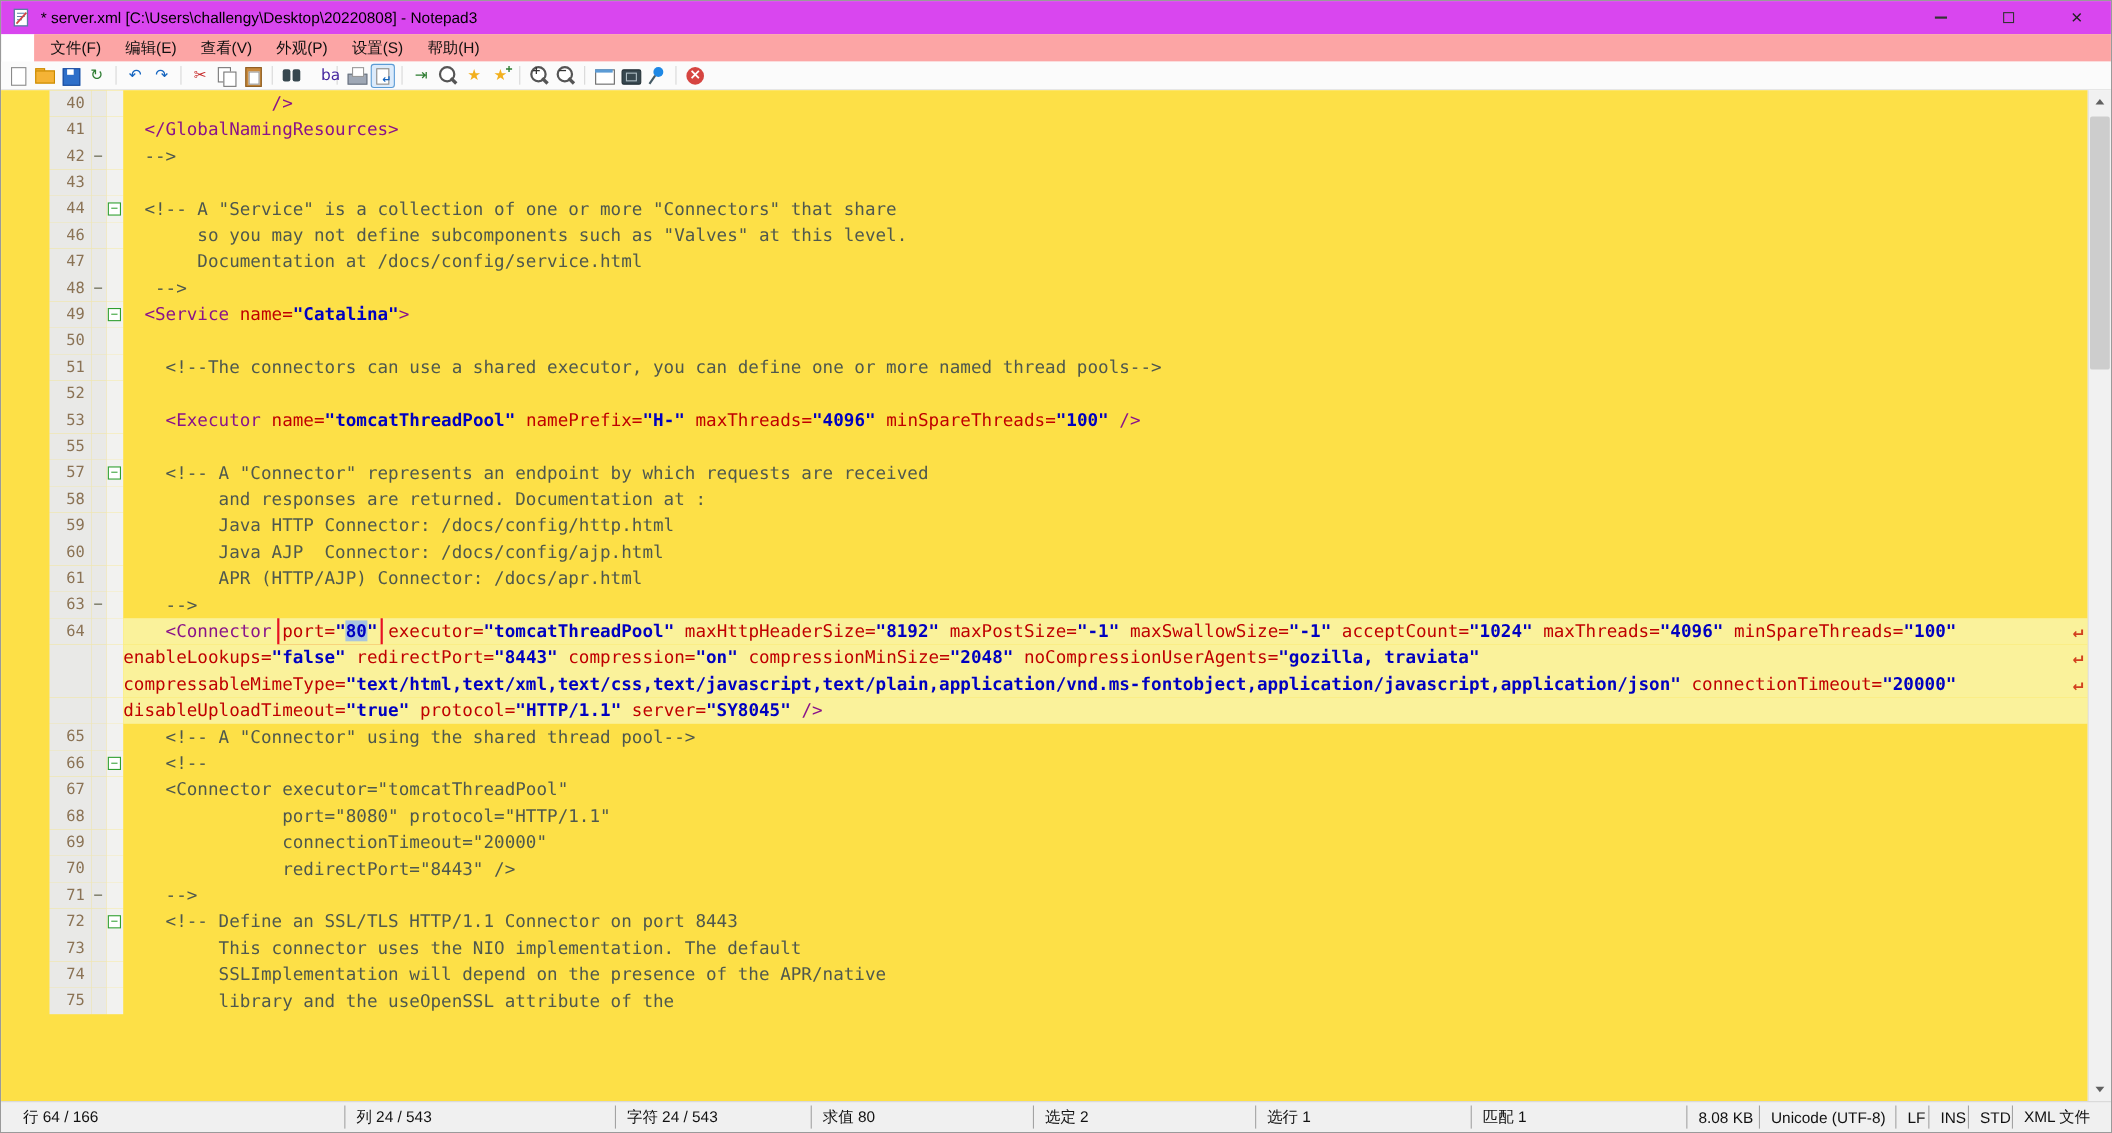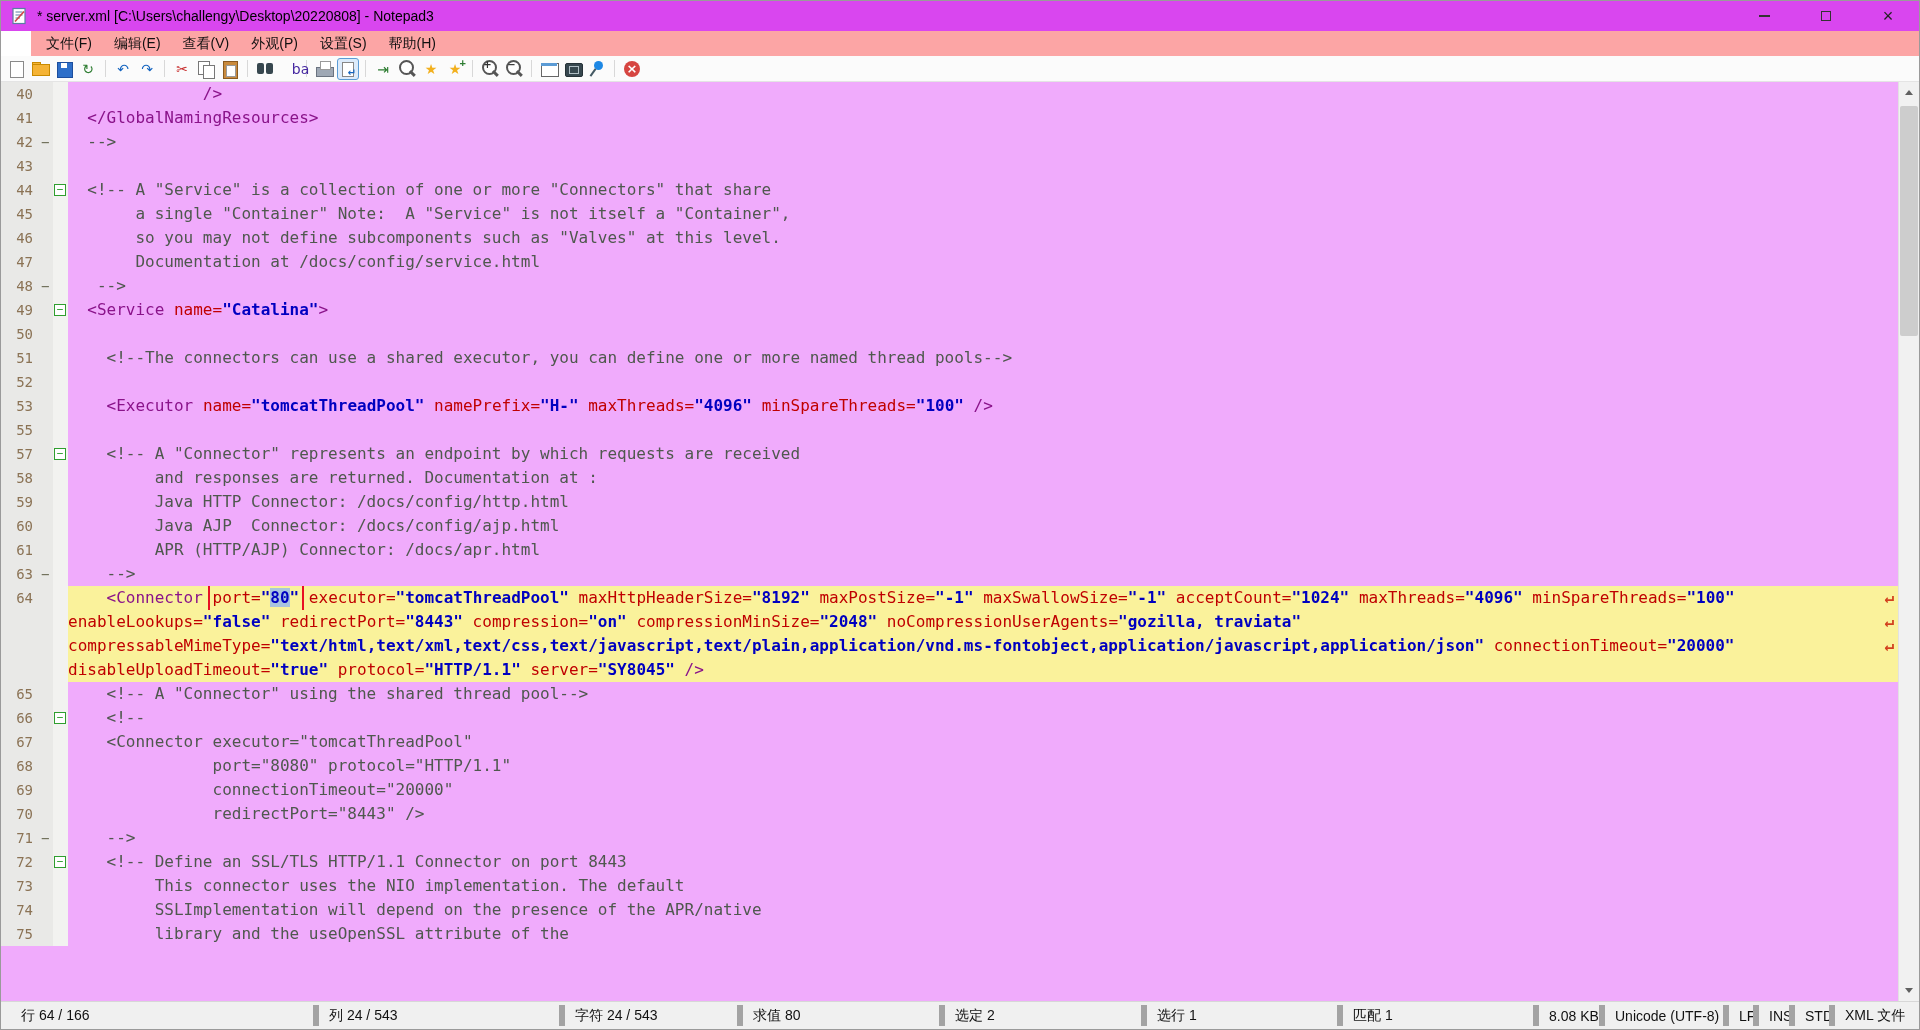--- a/index.html
+++ b/index.html
@@ -48,21 +48,21 @@
   .ic-staradd::after { content:"+"; position:absolute; right:0; top:-1px; color:#2e7d32; font-weight:bold; font-size:11px; }
   .ic-box::before { content:""; position:absolute; left:3px; top:5px; width:16px; height:12px; background:#fff; border:1px solid #666; }
   .ic-box::after { content:""; position:absolute; left:3px; top:5px; width:16px; height:3px; background:#5b9bd5; }
   .ic-boxdark::before { content:""; position:absolute; left:3px; top:5px; width:16px; height:12px; background:#37474f; border:1px solid #263238; border-radius:2px; }
   .ic-boxdark::after { content:""; position:absolute; left:7px; top:8px; width:8px; height:6px; border:1px solid #b0bec5; }
   .ic-pin::before { content:""; position:absolute; left:8px; top:3px; width:9px; height:9px; background:#1e88e5; border-radius:50%; }
   .ic-pin::after { content:""; position:absolute; left:6px; top:10px; width:2px; height:9px; background:#455a64; transform:rotate(35deg); }
   .ic-exit::before { content:""; position:absolute; left:3px; top:3px; width:16px; height:16px; background:#d64541; border-radius:50%; }
   .ic-exit .tb-glyph { color:#fff; font-weight:bold; font-size:13px; }
   
-  .editor { position:absolute; top:81px; left:0; right:21px; bottom:28px; background:#f0abfc; overflow:hidden; }
+  .editor { position:absolute; top:81px; left:0; right:21px; bottom:28px; background:#fde047; overflow:hidden;padding-left:44px; }
   .code-row { display:flex; height:24px; line-height:24px; font-family:"DejaVu Sans Mono", "Liberation Mono", monospace; font-size:16px; }
   .lnum { width:38px; flex:none; background:var(--c-gutter); color:var(--c-lnum); text-align:right; padding-right:6px; font-size:14px; }
   .margin-a { width:14px; flex:none; background:var(--c-gutter); position:relative; }
   .margin-b { width:15px; flex:none; background:#f2f2f0; position:relative; }
   .fold-dash { position:absolute; left:2px; top:0; line-height:24px; font-size:14px; color:#70705a; }
   .fold-box { position:absolute; left:1px; top:6px; width:12px; height:12px; border:1px solid #2f9e2f; background:#fff; color:#2f9e2f; font-size:11px; line-height:10px; text-align:center; }
   .codeline { flex:1 1 auto; white-space:pre; position:relative; color:var(--c-text); overflow:hidden; }
   .code-row.current .codeline { background:var(--c-curline); }
   .tk-t { color:var(--c-tag); }
   .tk-a { color:var(--c-attr); }
@@ -75,21 +75,21 @@
   
   .scrollbar { position:absolute; top:81px; right:0; width:21px; bottom:28px; background:#f1f1f1; border-left:1px solid #e2e2e2; }
   .sb-btn { position:absolute; left:0; right:0; height:20px; display:flex; align-items:center; justify-content:center; }
   .sb-btn.up { top:0; }
   .sb-btn.down { bottom:0; }
   .tri-up { width:0; height:0; border:4px solid transparent; border-bottom:5px solid #606060; margin-bottom:3px; }
   .tri-down { width:0; height:0; border:4px solid transparent; border-top:5px solid #606060; margin-top:3px; }
   .sb-thumb { position:absolute; left:1px; right:1px; top:24px; height:230px; background:#cdcdcd; border-radius:2px; }
   
   .statusbar { position:absolute; left:0; right:0; bottom:0; height:28px; background:#f0f0f0; border-top:1px solid #d7d7d7; font-size:14px; color:#111; }
-  .status-seg { position:absolute; top:3px; bottom:3px; display:flex; align-items:center; padding-left:10px; border-left:6px solid #a3a3a3; white-space:nowrap; }
+  .status-seg { position:absolute; top:3px; bottom:3px; display:flex; align-items:center; padding-left:10px; border-left:1px solid #a3a3a3; white-space:nowrap; }
   .status-seg.first { border-left:none; }
 </style>
 </head>
 <body>
 
 <div class="titlebar">
   <svg class="app-icon" viewBox="0 0 18 18">
     <rect x="3" y="1.5" width="12" height="15" fill="#ffffff" stroke="#5a7ea3" stroke-width="1.2"></rect>
     <line x1="5.5" y1="5" x2="12.5" y2="5" stroke="#5a7ea3" stroke-width="1"></line>
     <line x1="5.5" y1="8" x2="12.5" y2="8" stroke="#5a7ea3" stroke-width="1"></line>
@@ -203,26 +203,20 @@
         <span class="margin-b"></span>
         <span class="codeline"></span>
       </div>
       <div class="code-row">
         <span class="lnum">44</span>
         <span class="margin-a"></span>
         <span class="margin-b">
           <span class="fold-box">−</span>
         </span>
         <span class="codeline"><span class="tk-c">  &lt;!-- A "Service" is a collection of one or more "Connectors" that share</span></span>
-      </div>
-      <div class="code-row">
-        <span class="lnum">45</span>
-        <span class="margin-a"></span>
-        <span class="margin-b"></span>
-        <span class="codeline"><span class="tk-c">       a single "Container" Note:  A "Service" is not itself a "Container",</span></span>
       </div>
       <div class="code-row">
         <span class="lnum">46</span>
         <span class="margin-a"></span>
         <span class="margin-b"></span>
         <span class="codeline"><span class="tk-c">       so you may not define subcomponents such as "Valves" at this level.</span></span>
       </div>
       <div class="code-row">
         <span class="lnum">47</span>
         <span class="margin-a"></span>

